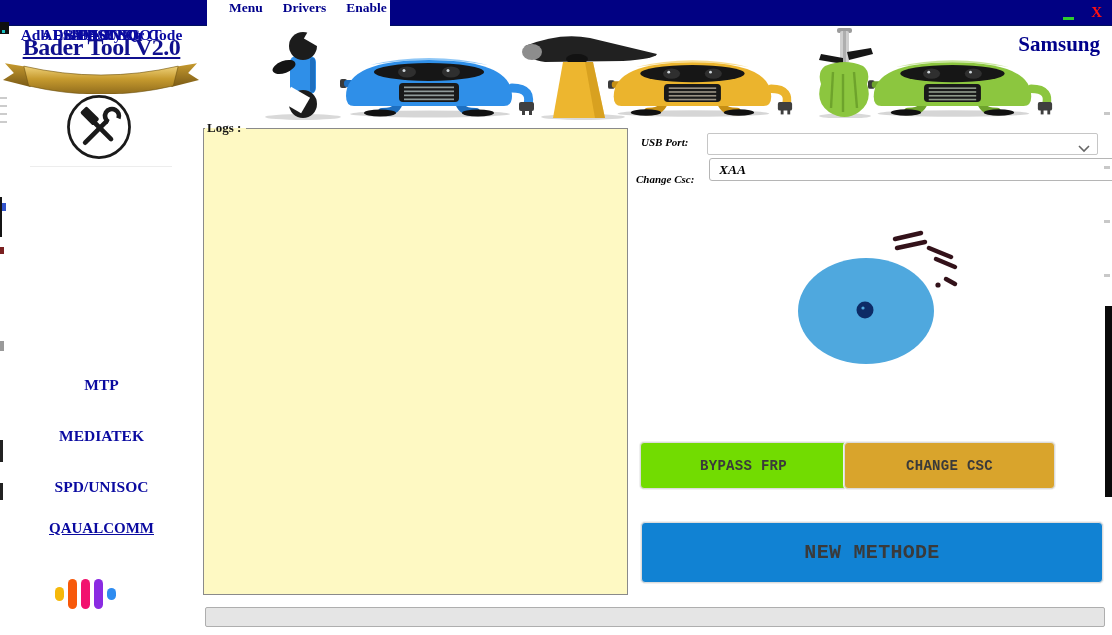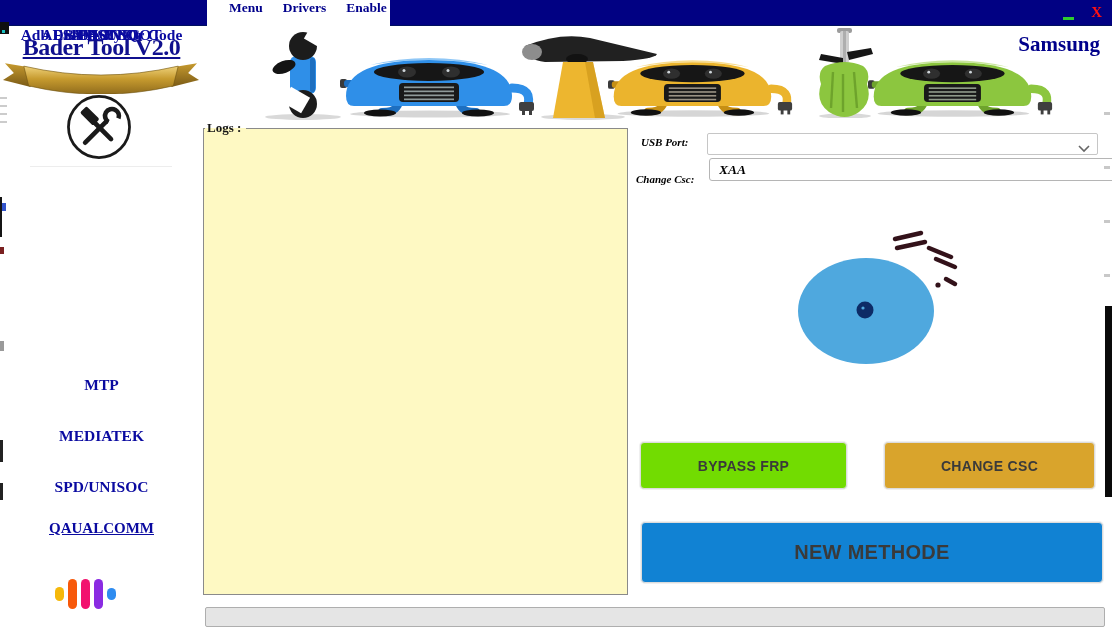--- a/index.html
+++ b/index.html
@@ -55,24 +55,24 @@
            border:1px solid #c6c6c6; border-radius:2px; display:flex; align-items:center; cursor:pointer; }
   .combo-value { flex:1; padding-left:8px; font-size:13px; color:#222; }
   .chev { width:14px; height:10px; margin-right:6px; }
   .text-input { position:absolute; left:709px; top:158px; width:425px; height:23px; background:#fff;
            border:1px solid #b5b5b5; border-radius:3px; padding-left:9px;
            font-family:"Liberation Serif","DejaVu Serif",serif; font-style:italic; font-weight:bold; font-size:13.5px; color:#000; }
   
   .disc { position:absolute; left:795px; top:222px; width:180px; height:150px; }
   
   .btn { position:absolute; border:1px solid #dcdcdc; border-radius:4px; cursor:pointer;
-         font-family:Liberation Sans, sans-serif; font-weight:bold; font-size:14px;
+         font-family:Liberation Mono, monospace; font-weight:bold; font-size:14px;
          color:#3a3a3a; letter-spacing:0.3px; box-shadow:0 0 0 1px #f0f0f0; }
   .btn-green { left:640px; top:442px; width:207px; height:47px; background:#72DC01; }
-  .btn-gold  { left:884px; top:442px; width:211px; height:47px; background:#D9A42C; }
+  .btn-gold  { left:844px; top:442px; width:211px; height:47px; background:#D9A42C; }
   .btn-blue  { left:641px; top:522px; width:462px; height:61px; background:#1182D3; font-size:20px; }
   
   .progress { position:absolute; left:205px; top:607px; width:900px; height:20px;
               background:#e5e5e5; border:1px solid #aeaeae; border-radius:2px; }
   .progress .fill { width:0%; height:100%; background:#4bb04b; }
   
   .art { position:absolute; }
 </style>
 </head>
 <body>

